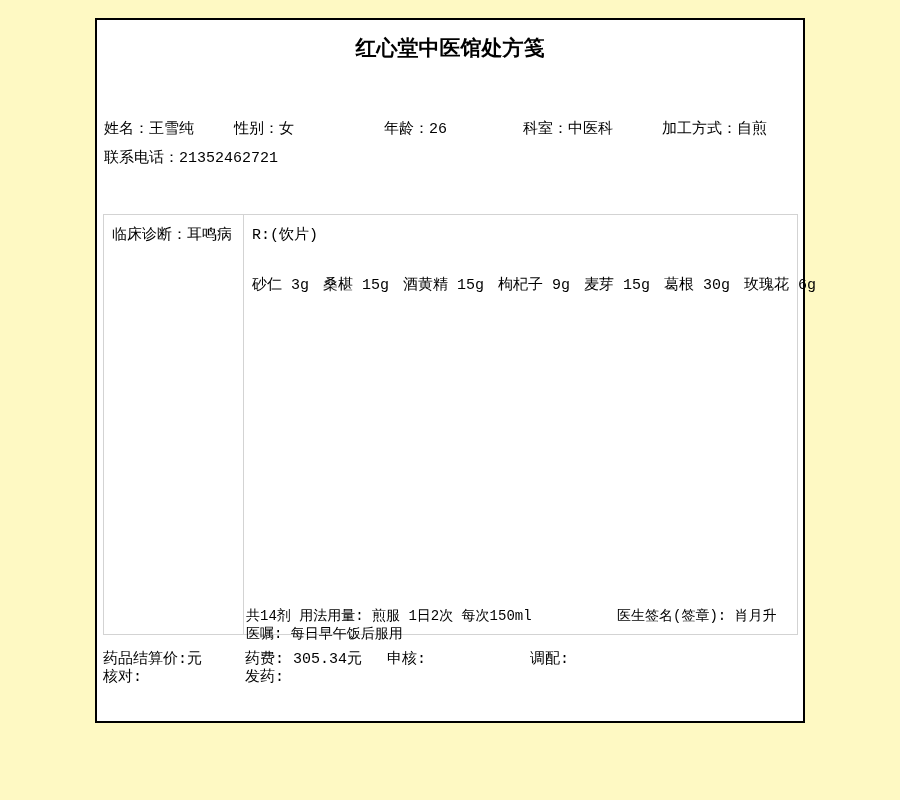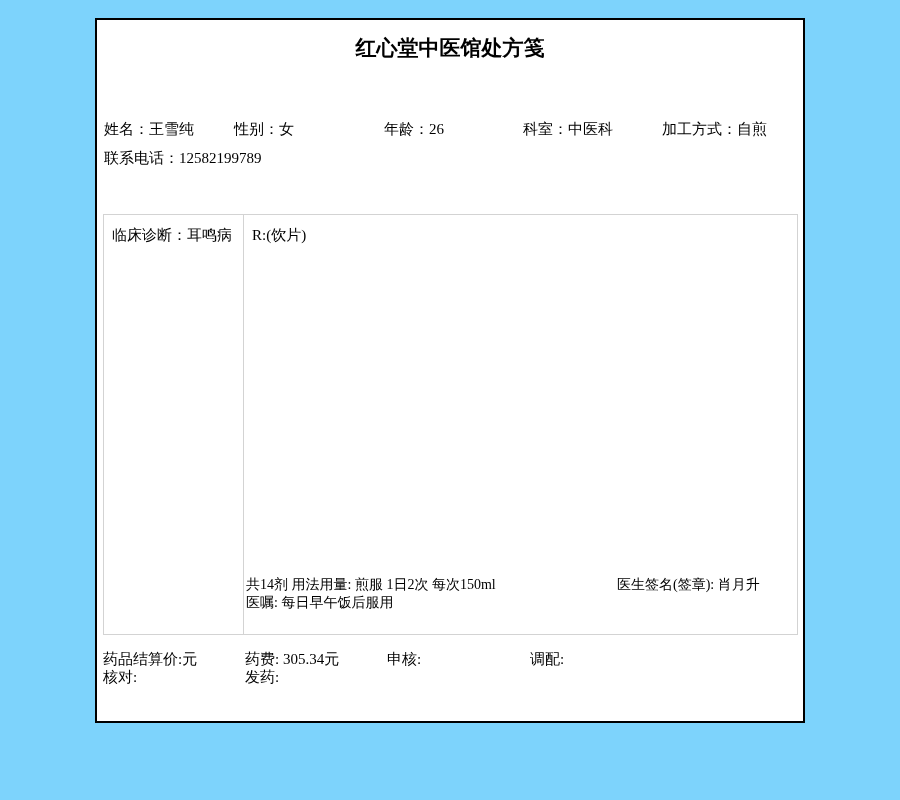--- a/index.html
+++ b/index.html
@@ -1,29 +1,29 @@
 <!DOCTYPE html>
 <html><head>
 <meta charset="utf-8">
 <style>
   html,body{margin:0;padding:0;background:#ffffff;}
   .page{
-    position:relative;width:900px;height:800px;background:#7dd3fc;
-    font-family:Liberation Serif, serif;color:#000;overflow:hidden;
+    position:relative;width:900px;height:800px;background:#fef9c3;
+    font-family:Liberation Mono, monospace;color:#000;overflow:hidden;
   }
   .sheet-border{
     position:absolute;left:95px;top:18px;width:710px;height:705px;
     border:2px solid #000;box-sizing:border-box;background:#fff;
   }
   .title{
     position:absolute;left:95px;top:34px;width:710px;text-align:center;
     font-size:21px;font-weight:bold;white-space:pre;
   }
   .txt{position:absolute;font-size:15px;white-space:pre;line-height:17px;text-align:center;}
-  .txt-sm{position:absolute;font-size:14px;white-space:pre;line-height:17px;}
+  .txt-sm{position:absolute;font-size:14px;white-space:pre;line-height:17px;margin-top:32px;}
   .rx-box{
     position:absolute;left:103px;top:214px;width:695px;height:421px;
     border:1px solid #d3d3d3;box-sizing:border-box;background:#fff;
   }
   .rx-divider{
     position:absolute;left:243px;top:214px;width:1px;height:421px;background:#d3d3d3;
   }
   .herb-line{position:absolute;font-size:15px;white-space:pre;}
   .herb-line .herb{margin-right:14px;}
 </style>
@@ -35,29 +35,30 @@
   <div class="sheet-border"></div>
 
   <div class="title">红心堂中医馆处方笺</div>
 
   <span class="txt" style="left:104px;top:121px"><span>姓名：</span><span>王雪纯</span></span>
   <span class="txt" style="left:234px;top:121px"><span>性别：</span><span>女</span></span>
   <span class="txt" style="left:384px;top:121px"><span>年龄：</span><span>26</span></span>
   <span class="txt" style="left:523px;top:121px"><span>科室：</span><span>中医科</span></span>
   <span class="txt" style="left:662px;top:121px"><span>加工方式：</span><span>自煎</span></span>
 
-  <span class="txt" style="left:104px;top:150px"><span>联系电话：</span><span>12582199789</span></span>
+  <span class="txt" style="left:104px;top:150px"><span>联系电话：</span><span>21352462721</span></span>
 
   <div class="rx-box"></div>
   <div class="rx-divider"></div>
 
   <span class="txt" style="left:112px;top:227px"><span>临床诊断：</span><span>耳鸣病</span></span>
 
   <span class="txt" style="left:252px;top:227px">R:(饮片)</span>
 
+  <div class="herb-line" style="left:252px;top:275px"><span class="herb">砂仁 3g</span><span class="herb">桑椹 15g</span><span class="herb">酒黄精 15g</span><span class="herb">枸杞子 9g</span><span class="herb">麦芽 15g</span><span class="herb">葛根 30g</span><span class="herb">玫瑰花 6g</span></div>
 
   <span class="txt-sm" style="left:246px;top:576px">共14剂 用法用量: 煎服 1日2次 每次150ml</span>
   <span class="txt-sm" style="left:246px;top:594px">医嘱: 每日早午饭后服用</span>
   <span class="txt-sm" style="left:617px;top:576px"><span>医生签名(签章): </span><span>肖月升</span></span>
 
   <span class="txt" style="left:103px;top:651px"><span>药品结算价:</span><span>元</span></span>
   <span class="txt" style="left:245px;top:651px"><span>药费: </span><span>305.34元</span></span>
   <span class="txt" style="left:387px;top:651px"><span>申核:</span><span></span></span>
   <span class="txt" style="left:530px;top:651px"><span>调配:</span><span></span></span>
 

